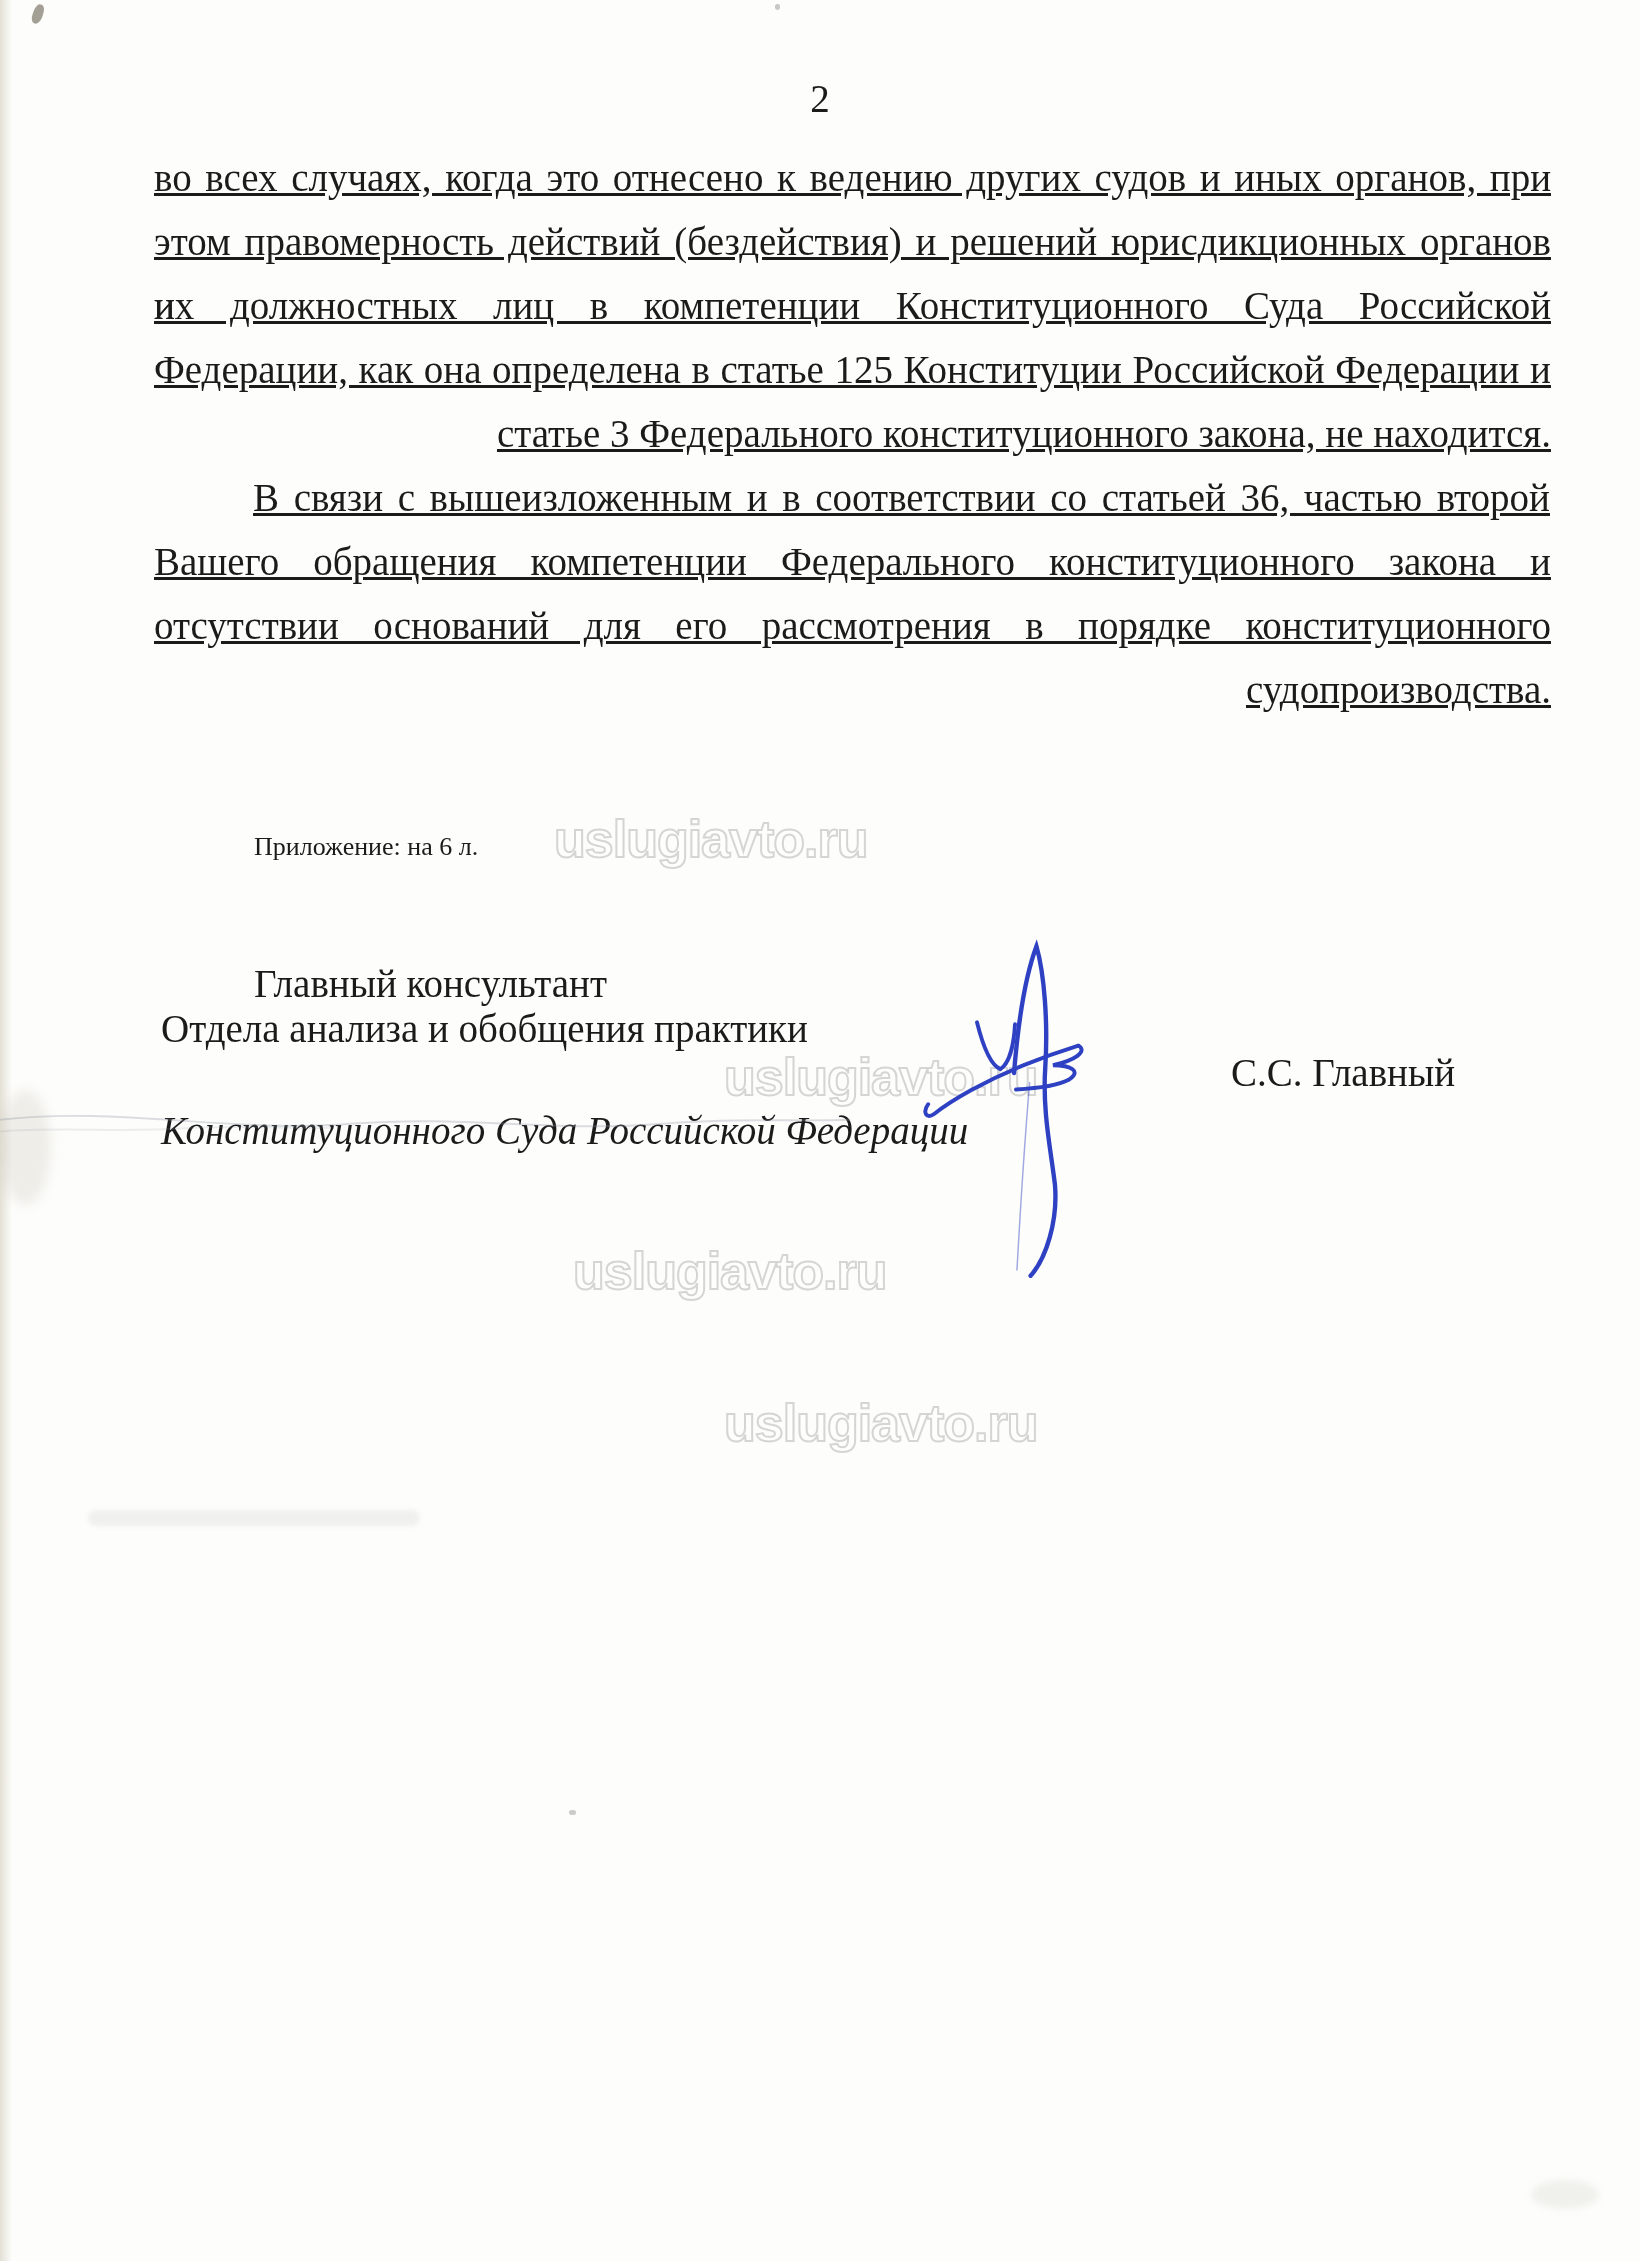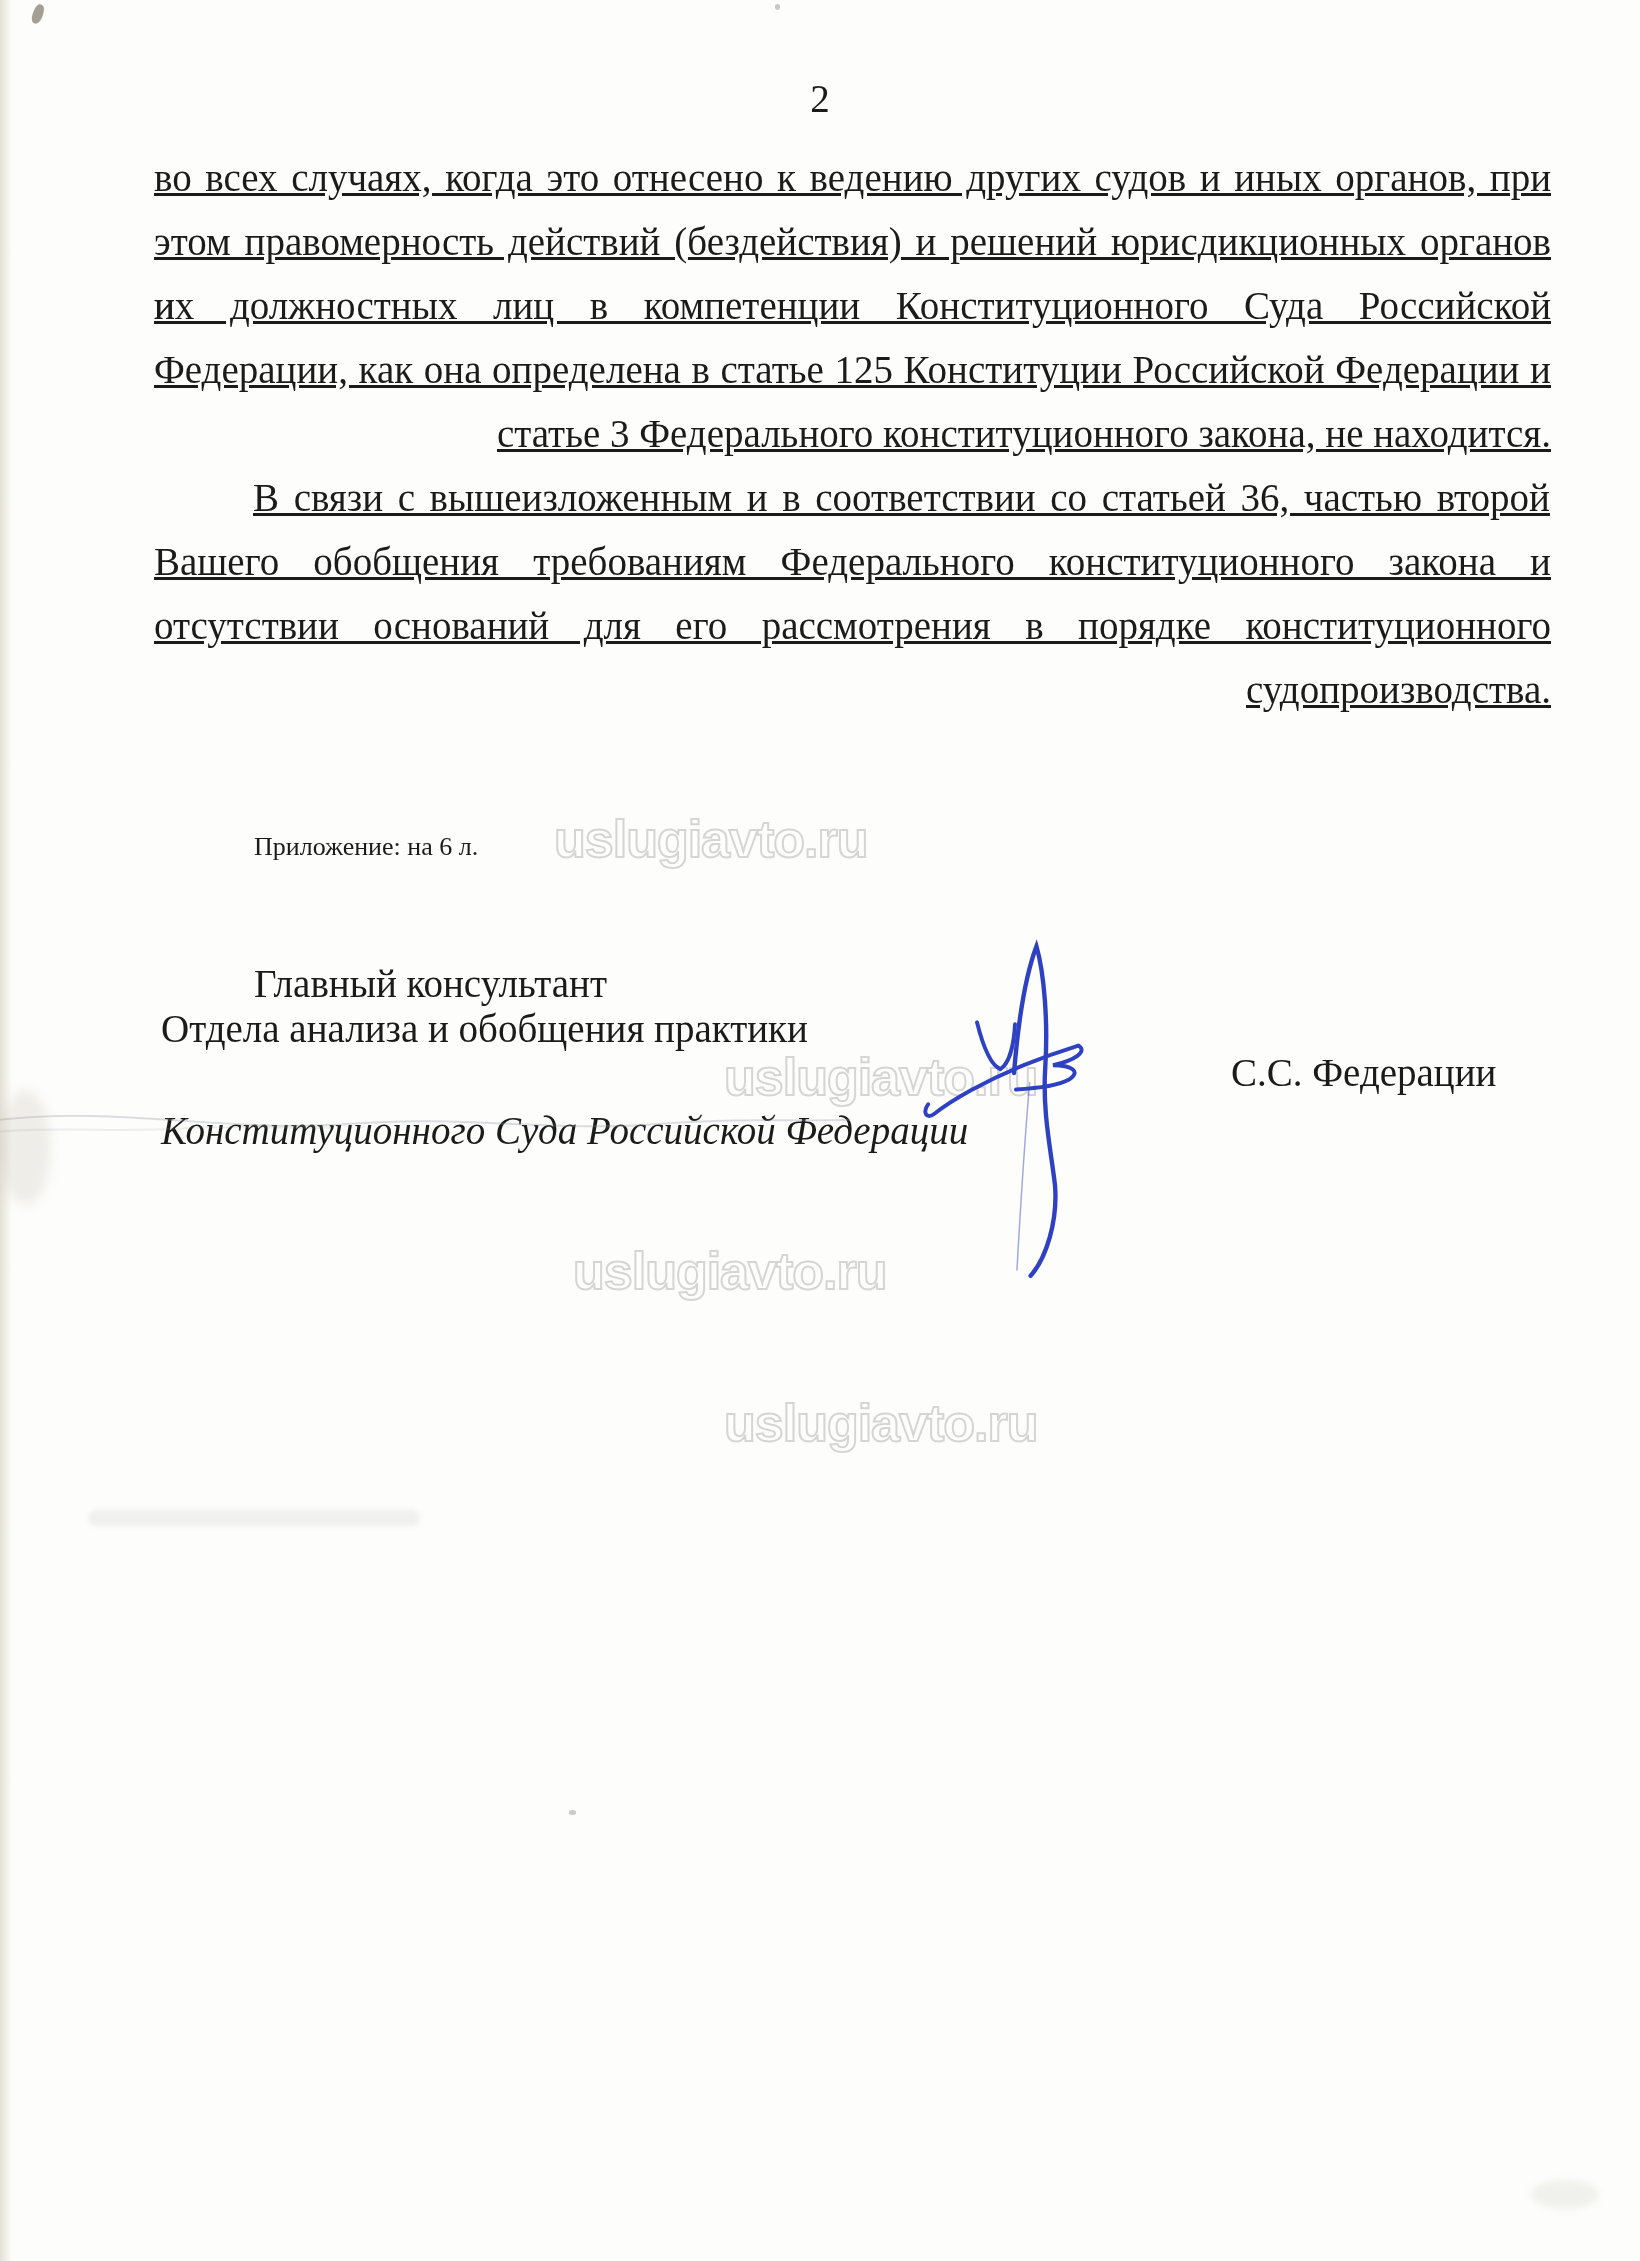--- a/index.html
+++ b/index.html
@@ -94,36 +94,36 @@
 
   <div id="pagenum">2</div>
 
   <div id="bodytext">
     <div class="textline jline">во всех случаях, когда это отнесено к ведению других судов и иных органов, при</div>
     <div class="textline jline">этом правомерность действий (бездействия) и решений юрисдикционных органов и</div>
     <div class="textline jline">их должностных лиц в компетенции Конституционного Суда Российской</div>
     <div class="textline jline">Федерации, как она определена в статье 125 Конституции Российской Федерации и</div>
     <div class="textline lline">статье 3 Федерального конституционного закона, не находится.</div>
     <div class="textline jline indent">В связи с вышеизложенным и в соответствии со статьей 36, частью второй</div>
-    <div class="textline jline">Вашего обобщения требованиям Федерального конституционного закона и</div>
+    <div class="textline jline">Вашего обращения компетенции Федерального конституционного закона и</div>
     <div class="textline jline">отсутствии оснований для его рассмотрения в порядке конституционного</div>
     <div class="textline lline">судопроизводства.</div>
   </div>
 
   <div id="attachment">Приложение: на 6 л.</div>
 
   <div id="wm1" class="wm">uslugiavto.ru</div>
   <div id="wm2" class="wm">uslugiavto.ru</div>
   <div id="wm3" class="wm">uslugiavto.ru</div>
   <div id="wm4" class="wm">uslugiavto.ru</div>
 
   <div id="sig2" class="sigline">Отдела анализа и обобщения практики</div>
   <div id="sig1" class="sigline">Главный консультант</div>
   <div id="sig3" class="sigline">Конституционного Суда Российской Федерации</div>
-  <div id="signer">С.С. Федерации</div>
+  <div id="signer">С.С. Главный</div>
 
   <svg width="1640" height="2262" viewBox="0 0 1682 2319">
     <path d="M 0,1148 C 120,1134 240,1162 360,1152 C 480,1143 560,1161 680,1152 C 760,1146 820,1150 872,1148" fill="none" stroke="rgba(140,145,160,0.30)" stroke-width="2"></path>
     <path d="M 0,1160 C 60,1155 120,1161 185,1157 C 250,1153 300,1158 340,1156" fill="none" stroke="rgba(140,145,160,0.15)" stroke-width="2"></path>
   </svg>
 
   <svg width="1640" height="2262" viewBox="0 0 1682 2319">
     <g fill="none" stroke="#2f41c3" stroke-linecap="round">
 
       <path d="M 1040,1100 C 1045,1038 1054,994 1063,970 C 1071,998 1075,1048 1072,1095

